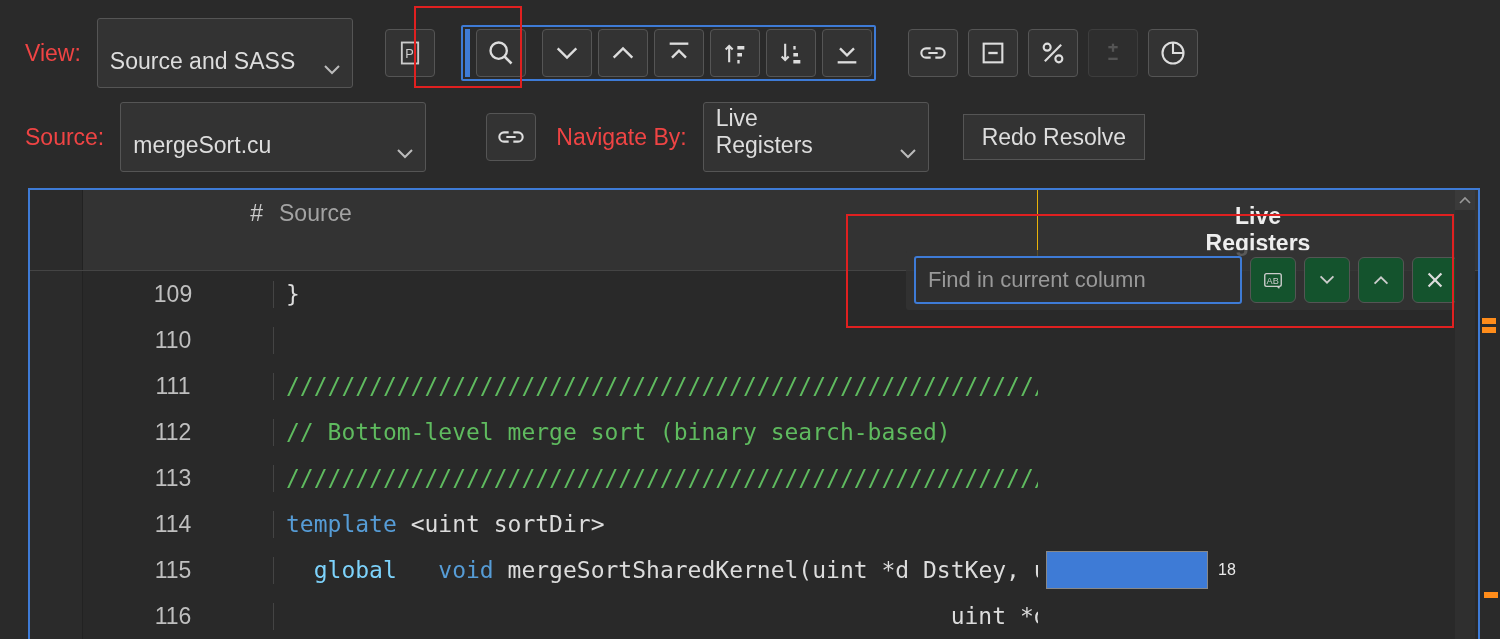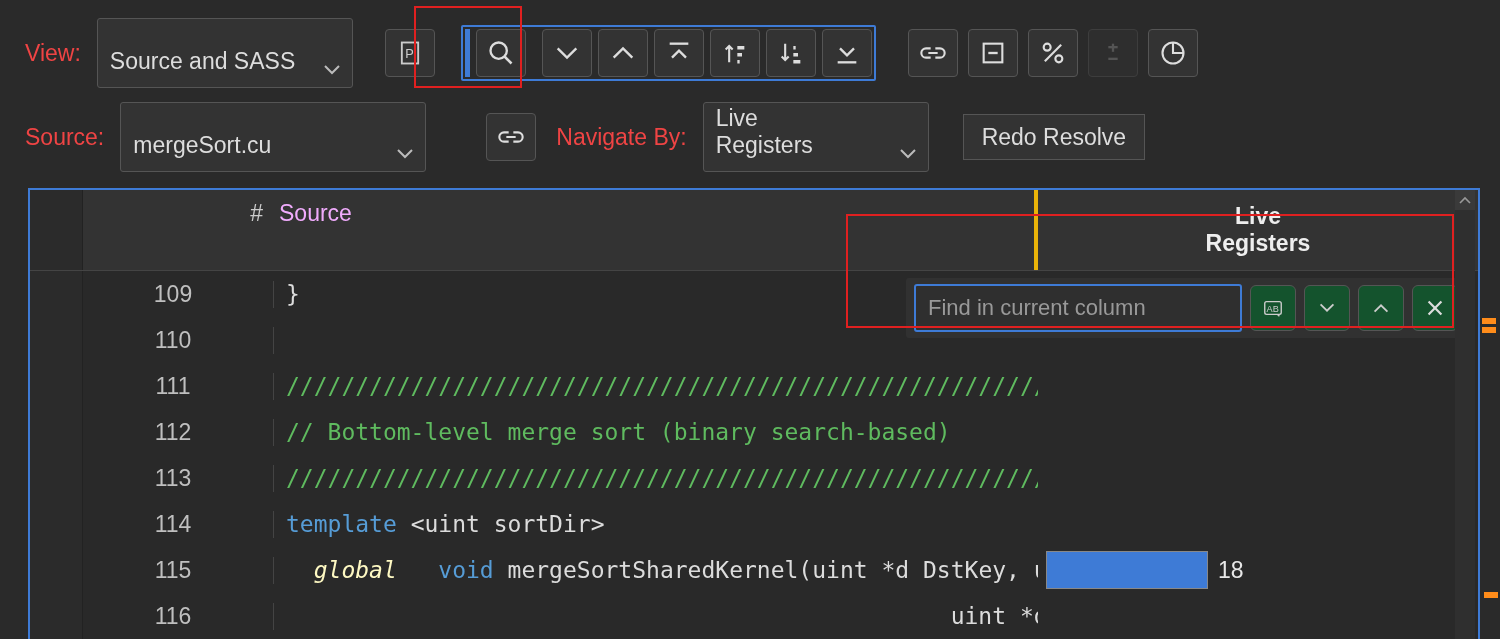--- a/index.html
+++ b/index.html
@@ -15,34 +15,34 @@
 .iconbtn svg{width:28px;height:28px;}
 .btngroup{display:flex;border:2px solid #3e7bd6;border-radius:2px;padding:2px;gap:6px;}
 .sep{width:12px;}
 .redbox1{position:absolute;left:414px;top:6px;width:104px;height:78px;border:2px solid #e02020;pointer-events:none;}
 .redbox2{position:absolute;left:846px;top:214px;width:604px;height:110px;border:2px solid #e02020;pointer-events:none;}
 .textbtn{display:flex;align-items:center;background:#333;border:1px solid #555;border-radius:0;height:44px;padding:0 18px;color:#ddd;font-size:23px;cursor:pointer;}
 .content{position:relative;margin:6px 20px 0 28px;border:2px solid #3e7bd6;height:476px;overflow:hidden;background:#292929;}
 .headerrow{display:flex;height:80px;background:#333;border-bottom:1px solid #444;}
 .colgutter{width:52px;background:#2b2b2b;border-right:1px solid #222;}
 .colnum{width:180px;display:flex;align-items:flex-start;justify-content:flex-end;padding:10px 10px 0 0;color:#ccc;font-size:23px;}
-.colsrc{flex:1;display:flex;align-items:flex-start;padding:10px 0 0 6px;color:#f0abfc;font-size:23px;border-right:4px solid #eab308;}
+.colsrc{flex:1;display:flex;align-items:flex-start;padding:10px 0 0 6px;color:#a3a3a3;font-size:23px;border-right:1px solid #eab308;}
 .colreg{width:440px;display:flex;flex-direction:column;align-items:center;justify-content:center;color:#eee;font-size:23px;font-weight:600;}
 .coderow{display:flex;height:46px;align-items:center;}
 .coderow .g{width:52px;height:100%;background:#2b2b2b;border-right:1px solid #222;}
 .coderow .n{width:180px;text-align:center;padding-right:10px;color:#bfbfbf;font-size:23px;border-right:1px solid #444;}
 .coderow .c{flex:1;padding-left:12px;font-family:Consolas,monospace;font-size:23px;color:#dcdcdc;white-space:pre;overflow:hidden;}
 .coderow .r{width:440px;height:100%;position:relative;display:flex;align-items:center;}
 .cm-comment{color:#5fbb5f;}
 .cm-kw{color:#569cd6;}
-.cm-kw2{color:#fef9c3;font-style:italic;}
+.cm-kw2{color:#7dd3fc;}
 .cm-txt{color:#dcdcdc;}
 .bar{height:36px;background:#3e7bd6;border:1px solid #888;margin-left:8px;}
-.barval{position:absolute;color:#e8e8e8;font-size:23px;}
-.search-panel{position:absolute;top:88px;right:12px;display:flex;align-items:center;gap:8px;background:#333333cc;padding:6px 8px;border-radius:3px;}
+.barval{position:absolute;color:#e8e8e8;font-size:16px;}
+.search-panel{position:absolute;top:60px;right:12px;display:flex;align-items:center;gap:8px;background:#333333cc;padding:6px 8px;border-radius:3px;}
 .search-input{width:300px;height:44px;background:#2f2f2f;border:2px solid #3e7bd6;border-radius:3px;color:#999;font-size:22px;padding:0 12px;}
 .search-input::placeholder{color:#999;}
 .sbtn{width:44px;height:44px;background:#14532d;border:1px solid #555;border-radius:6px;display:flex;align-items:center;justify-content:center;cursor:pointer;}
 .sbtn svg{width:22px;height:22px;}
 .scrollbar{position:absolute;right:3px;top:0;width:20px;height:100%;background:#2f2f2f;}
 .scrollup{width:20px;height:20px;background:#3a3a3a;display:flex;align-items:center;justify-content:center;}
 .omarks{position:absolute;right:2px;top:318px;width:16px;}
 .om{width:14px;height:6px;background:#ff8c1a;margin-bottom:3px;}
 </style>
 </head>

